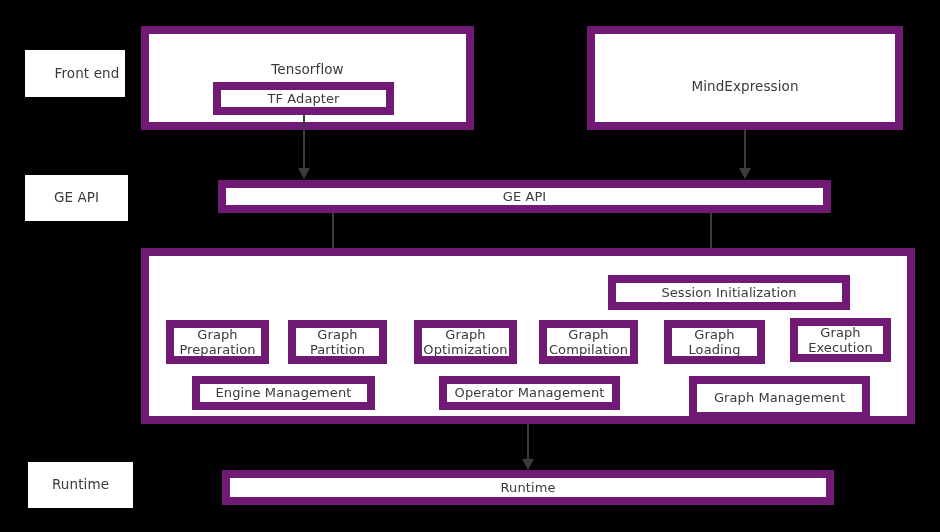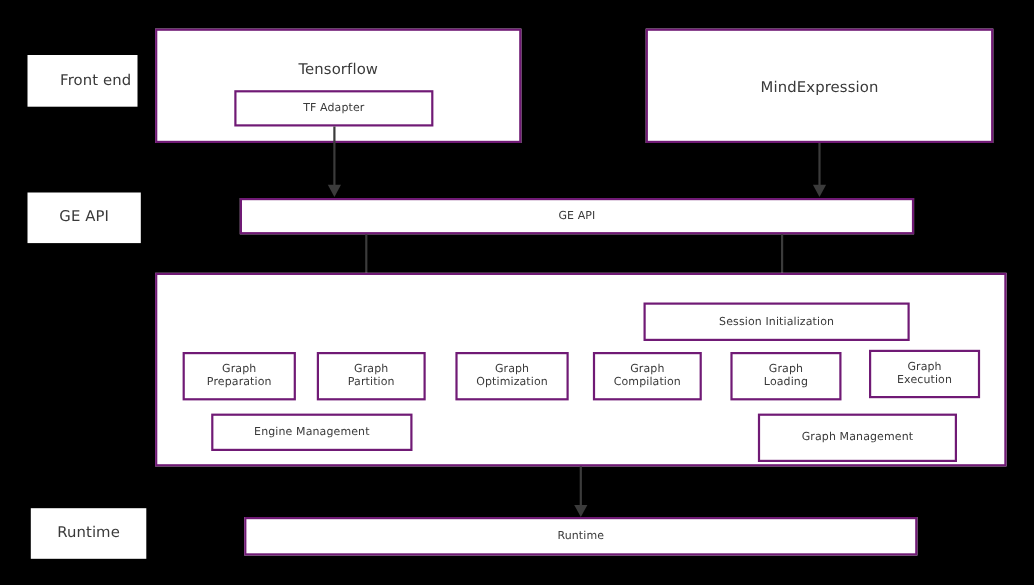--- a/index.html
+++ b/index.html
@@ -33,37 +33,37 @@
   }
 
   
   .stage-label {
     border: none;
     font-size: 13.5px;
   }
 
   
   .bordered {
-    border: 2px solid #701a75;
+    border: 8px solid #701a75;
   }
 
   
   .container-box {
     align-items: flex-start;
     justify-content: center;
   }
   .container-title {
     position: absolute;
     left: 0;
     right: 0;
     text-align: center;
     color: #3a3a3a;
   }
 
-  .f13 { font-size: 10px; }
+  .f13 { font-size: 13px; }
   .f135 { font-size: 13.5px; }
 
   
   .arrow {
     position: absolute;
     pointer-events: none;
   }
   .arrow-line {
     position: absolute;
     width: 2px;
@@ -121,21 +121,21 @@
   </div>
 
   <div class="arrow" style="left:710px; top:213px; height:62px;">
     <div class="arrow-line" style="height:51px;"></div>
     <div class="arrow-head" style="top:50px;"></div>
   </div>
 
   <div class="box bordered container-box" style="left:141px; top:248px; width:774px; height:176px;"></div>
 
 
-  <div class="box bordered f13" style="left:585px; top:275px; width:242px; height:35px;">Session Initialization</div>
+  <div class="box bordered f13" style="left:608px; top:275px; width:242px; height:35px;">Session Initialization</div>
 
   <div class="box bordered f13" style="left:166px; top:320px; width:103px; height:44px;">Graph
 Preparation</div>
 
   <div class="box bordered f13" style="left:288px; top:320px; width:99px; height:44px;">Graph
 Partition</div>
 
   <div class="box bordered f13" style="left:414px; top:320px; width:103px; height:44px;">Graph
 Optimization</div>
 
@@ -143,20 +143,21 @@
 Compilation</div>
 
   <div class="box bordered f13" style="left:664px; top:320px; width:101px; height:44px;">Graph
 Loading</div>
 
   <div class="box bordered f13" style="left:790px; top:318px; width:101px; height:44px;">Graph
 Execution</div>
 
   <div class="box bordered f13" style="left:192px; top:376px; width:183px; height:34px;text-align:right;">Engine Management</div>
 
+  <div class="box bordered f13" style="left:439px; top:376px; width:181px; height:34px;">Operator Management</div>
 
   <div class="box bordered f13" style="left:689px; top:376px; width:181px; height:44px;">Graph Management</div>
 
   <div class="arrow" style="left:527px; top:424px; height:48px;">
     <div class="arrow-line" style="height:36px;"></div>
     <div class="arrow-head" style="top:35px;"></div>
   </div>
 
   <div class="box bordered f13" style="left:222px; top:470px; width:612px; height:35px;">Runtime</div>
 

